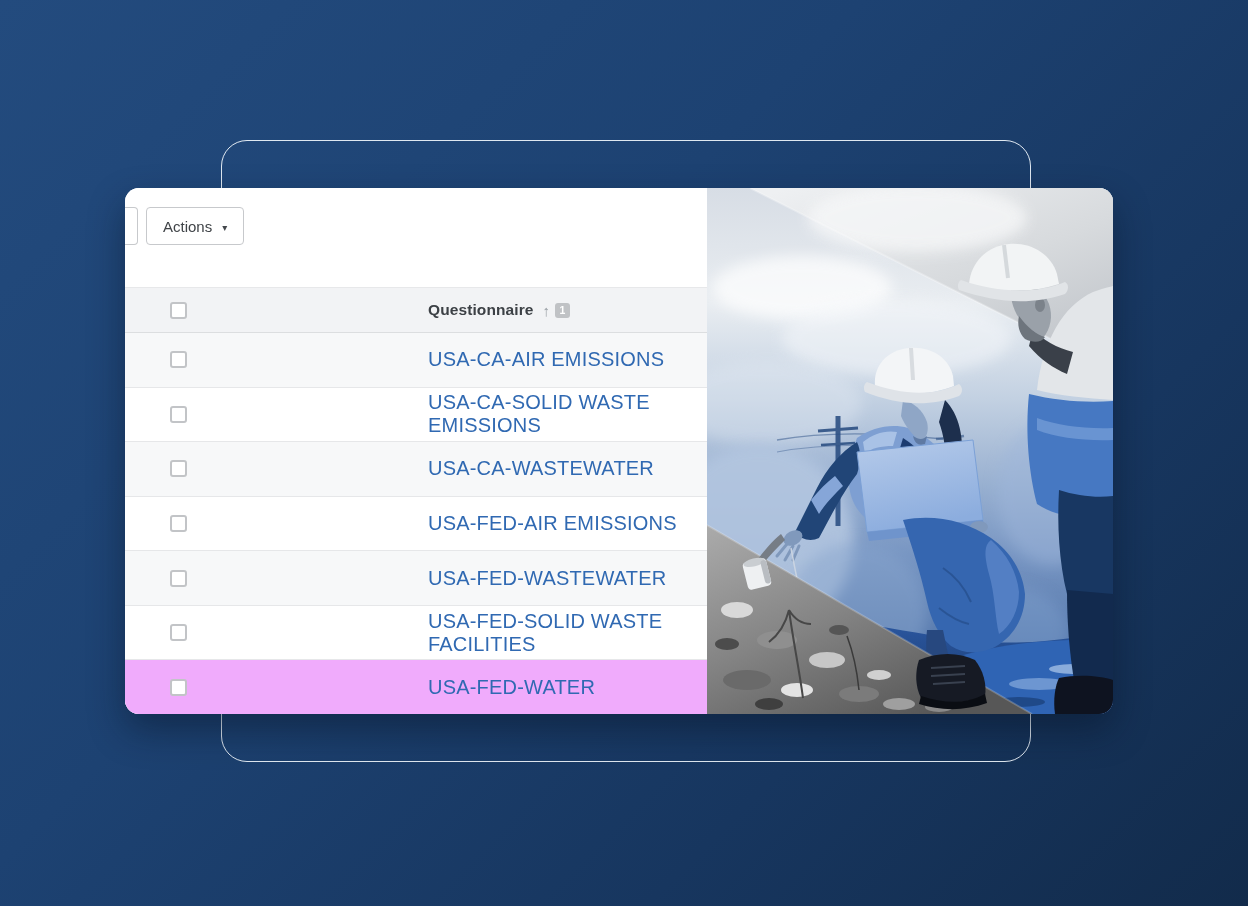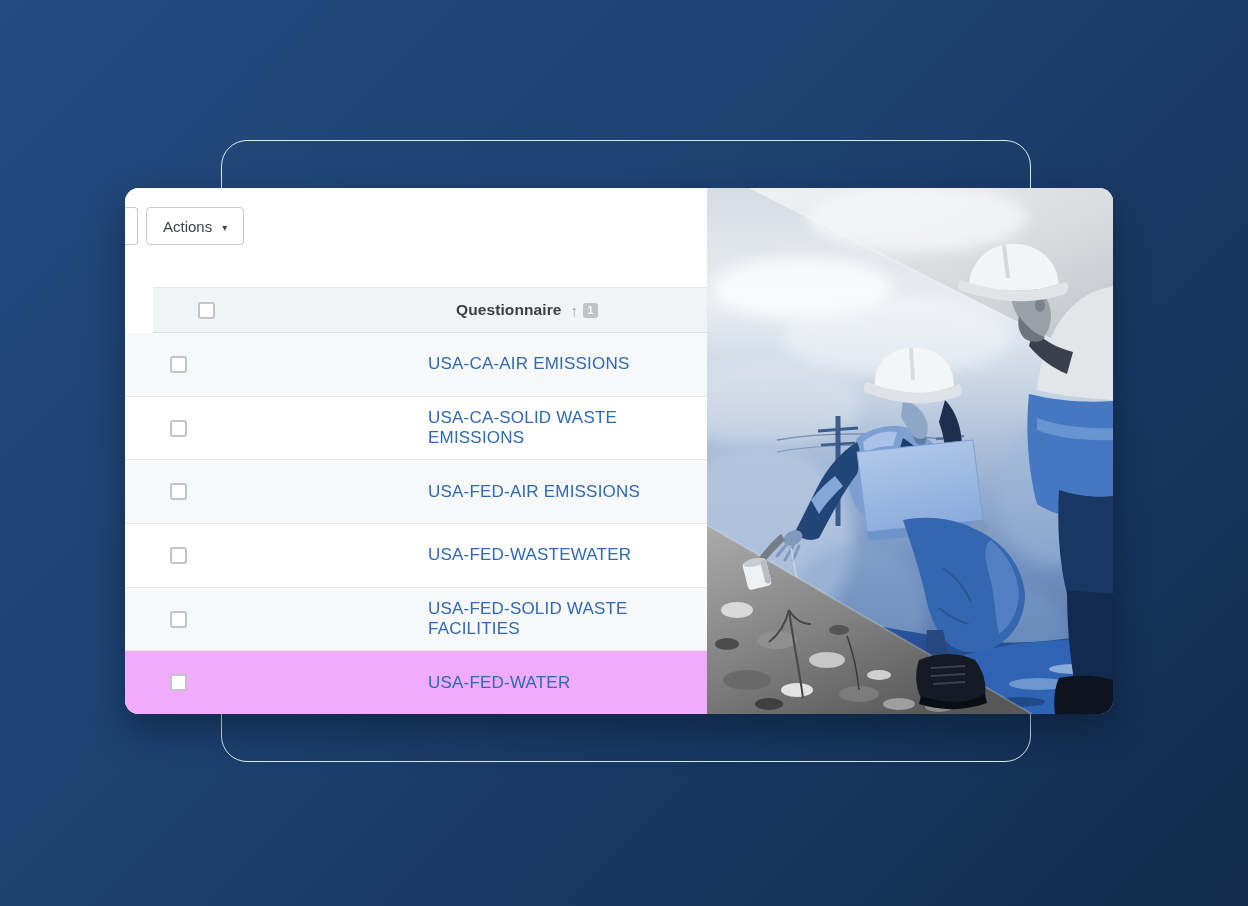--- a/index.html
+++ b/index.html
@@ -30,21 +30,21 @@
     height:38px;box-sizing:border-box;background:#fff;border:1px solid #c7c9cc;
     border-radius:4px;display:flex;align-items:center;justify-content:center;
     color:#3f4347;font-size:15px;cursor:pointer;
   }
   .btn-clipped{width:13px;border-left:none;border-radius:0 4px 4px 0;margin-right:8px;}
   .btn-actions{padding:0 16px;}
   .btn-actions .caret{font-size:10px;margin-left:10px;color:#44484c;transform:translateY(1px);}
   
   .thead{
     height:46px;box-sizing:border-box;display:flex;align-items:center;
-    background:#f2f3f5;border-top:1px solid #e7e8ea;border-bottom:1px solid #dcdee0;margin-left:28px;
+    background:#f2f3f5;border-top:1px solid #e7e8ea;border-bottom:1px solid #dcdee0;
   }
   .tbody{flex:1;display:flex;flex-direction:column;}
   .row{
     flex:1;display:flex;align-items:center;background:#fff;
     border-top:1px solid #e6e7e9;cursor:pointer;
   }
   .row:first-child{border-top:none;}
   .row:nth-child(odd){background:#f7f8f9;}
   .row.selected{background:#f0abfc;justify-content:flex-end;}
   .cell-check{width:303px;box-sizing:border-box;padding-left:45px;display:flex;align-items:center;}
@@ -52,21 +52,21 @@
   .cb{
     appearance:none;-webkit-appearance:none;width:17px;height:17px;margin:0;
     background:#fff;border:2px solid #c2c4c7;border-radius:3px;cursor:pointer;
   }
   .header-label{font-size:15.5px;font-weight:bold;color:#3c4045;letter-spacing:.1px;}
   .sort-arrow{font-size:15px;color:#9aa0a6;margin-left:9px;}
   .sort-badge{
     width:15px;height:15px;margin-left:5px;background:#c0c2c5;border-radius:3px;
     color:#fff;font-size:10.5px;font-weight:bold;display:flex;align-items:center;justify-content:center;
   }
-  .row-link{font-size:17px;color:#3069b2;letter-spacing:.2px;}
+  .row-link{font-size:20px;color:#3069b2;letter-spacing:.2px;}
   
   .photo-pane{width:406px;height:526px;position:relative;}
   .photo-pane svg{display:block;}
 </style>
 </head>
 <body>
 
 <div class="stage">
 
   <div class="outline-frame"></div>
@@ -102,20 +102,28 @@
           <div class="cell-main">
             <a class="row-link">USA-CA-AIR EMISSIONS</a>
           </div>
         </div>
           <div class="row">
           <div class="cell-check">
             <input type="checkbox" class="cb" style="">
           </div>
           <div class="cell-main">
             <a class="row-link">USA-CA-SOLID WASTE EMISSIONS</a>
+          </div>
+        </div>
+          <div class="row">
+          <div class="cell-check">
+            <input type="checkbox" class="cb" style="">
+          </div>
+          <div class="cell-main">
+            <a class="row-link">USA-CA-WASTEWATER</a>
           </div>
         </div>
           <div class="row">
           <div class="cell-check">
             <input type="checkbox" class="cb" style="">
           </div>
           <div class="cell-main">
             <a class="row-link">USA-FED-AIR EMISSIONS</a>
           </div>
         </div>

